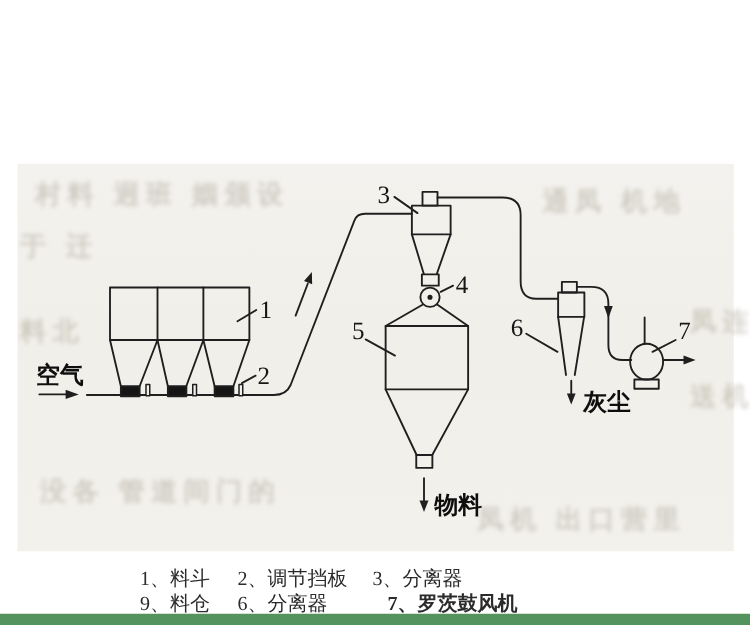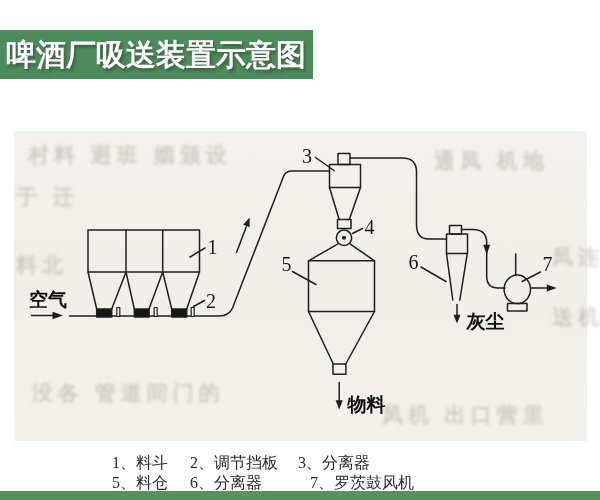--- a/index.html
+++ b/index.html
@@ -29,23 +29,20 @@
 
   
   .num{font-family:"Liberation Serif",serif;font-size:20px;fill:#161616;}
   .cjk{font-family:"Liberation Sans",sans-serif;font-size:19px;font-weight:700;fill:#0e0e0e;}
 </style>
 </head>
 <body>
 
 <div class="page">
 
-  <div class="banner">
-    <span class="title">啤酒厂吸送装置示意图</span>
-  </div>
 
   <div class="photo">
 
     <span class="ghost" style="left:14px;top:10px;">村料 迥班 姻颁设</span>
     <span class="ghost" style="left:420px;top:16px;">通凤 机地</span>
     <span class="ghost" style="left:2px;top:52px;">于 迁</span>
     <span class="ghost" style="left:2px;top:120px;">料北</span>
     <span class="ghost" style="left:538px;top:112px;">凤连</span>
     <span class="ghost" style="left:538px;top:172px;">送机</span>
     <span class="ghost" style="left:18px;top:248px;">没各 管道间门的</span>
@@ -126,19 +123,19 @@
       <text class="cjk" x="29" y="306">空气</text>
       <text class="cjk" x="466.5" y="328">灰尘</text>
       <text class="cjk" x="347.5" y="410.5">物料</text>
     </svg>
   </div>
 
   <div class="legend">
     <span style="left:112px;top:1px;">1、料斗</span>
     <span style="left:190px;top:1px;">2、调节挡板</span>
     <span style="left:298px;top:1px;">3、分离器</span>
-    <span style="left:112px;top:21px;">5、料仓</span>
+    <span style="left:112px;top:21px;">9、料仓</span>
     <span style="left:190px;top:21px;">6、分离器</span>
-    <span style="left:310px;top:21px;">7、罗茨鼓风机</span>
+    <span style="left:310px;top:21px;font-weight:bold;">7、罗茨鼓风机</span>
   </div>
 
   <div class="bottombar"></div>
 </div>
 
 </body></html>

